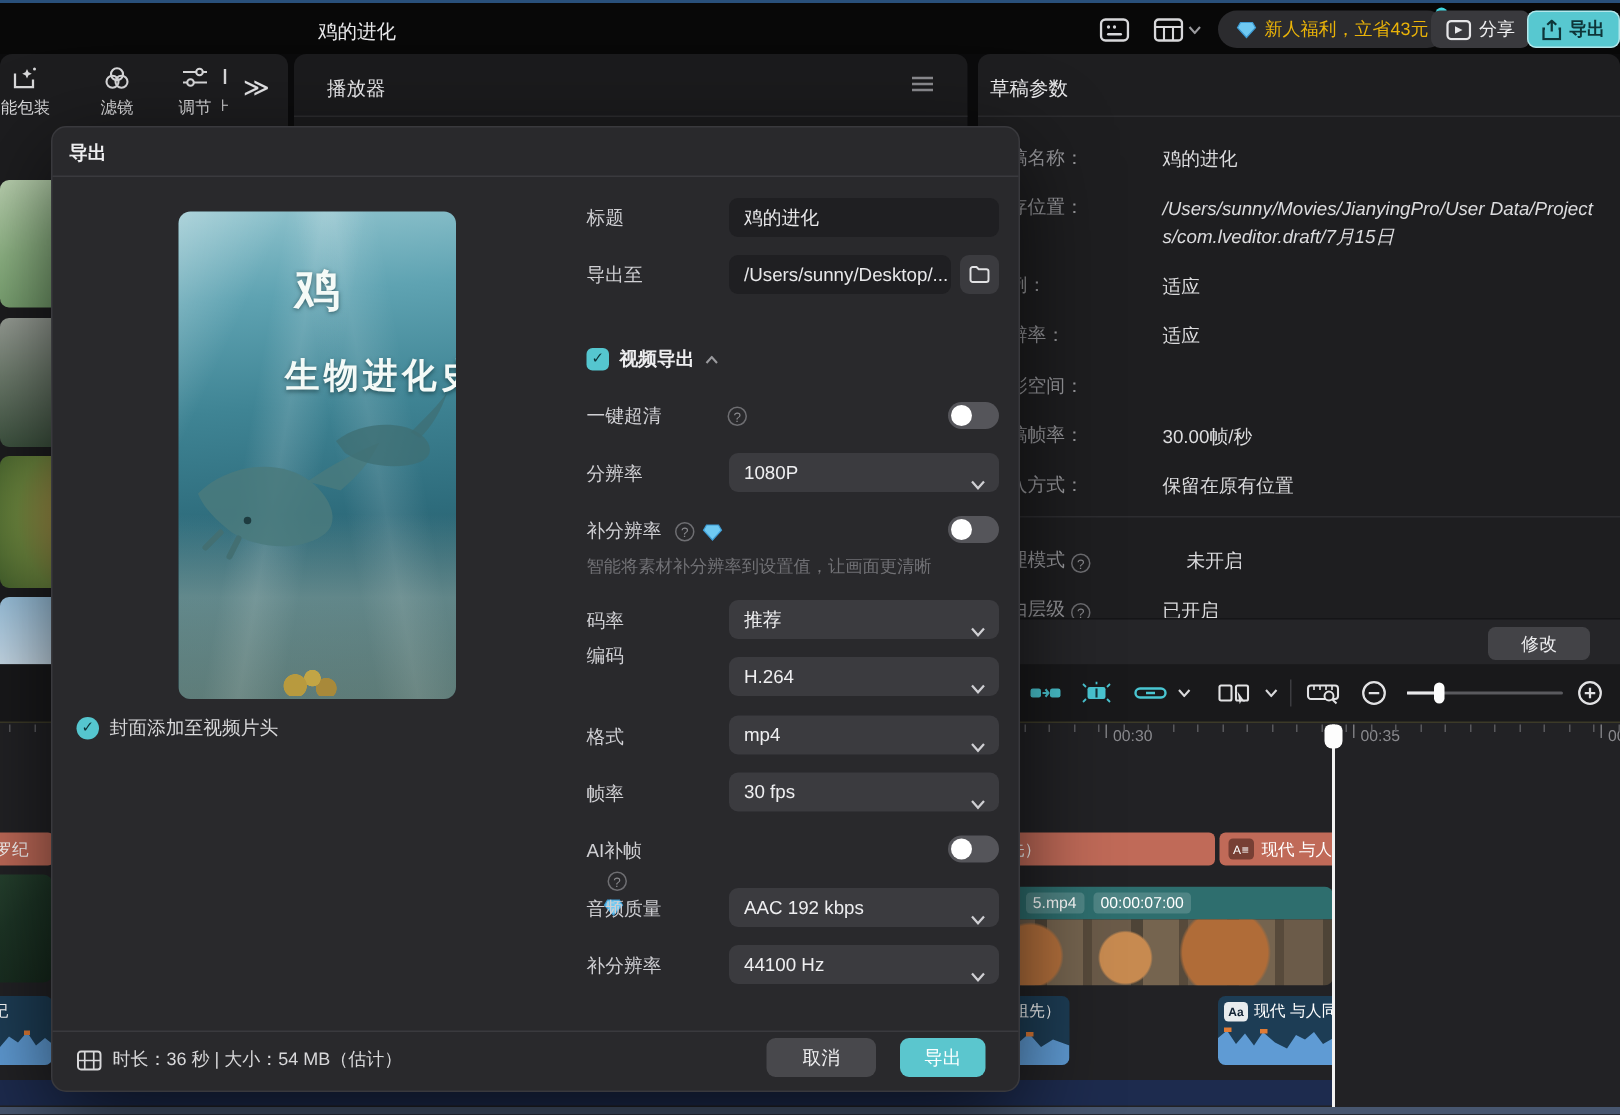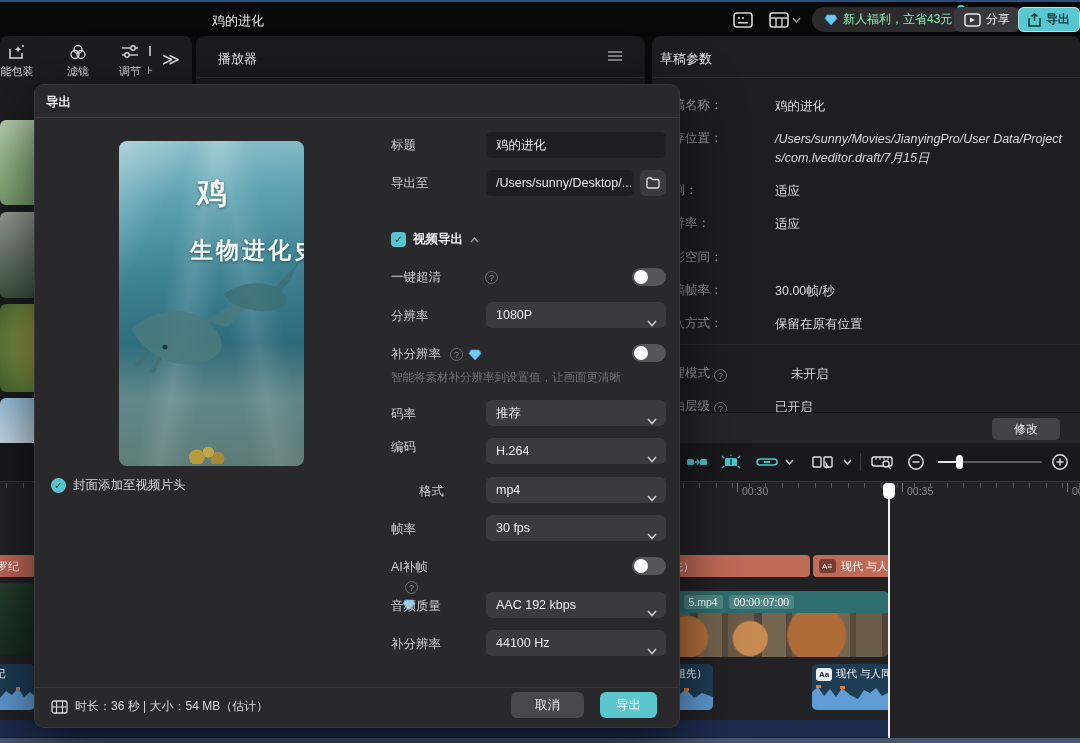--- a/index.html
+++ b/index.html
@@ -4,21 +4,21 @@
 <style>
   * { margin:0; padding:0; box-sizing:border-box; }
   html,body { width:1080px; height:743px; overflow:hidden; }
   body { font-family:"Liberation Sans","DejaVu Sans",sans-serif; background:#0b0b0c; color:#e6e6e8; position:relative; }
   .abs { position:absolute; }
 
   
   #topbar { left:0; top:0; width:1080px; height:36px; background:#080808; border-top:2px solid #29507b; }
   #win-title { left:212px; top:10px; font-size:13px; color:#e8e8ea; }
   .tb-iconbtn { top:7px; width:30px; height:22px; border-radius:4px; display:flex; align-items:center; justify-content:center; color:#d8d8da; }
-  .pill { top:5px; height:25px; background:#2b2b2e; border-radius:13px; display:flex; align-items:center; gap:5px; padding:0 12px; font-size:12px; color:#86efac; }
+  .pill { top:5px; height:25px; background:#2b2b2e; border-radius:13px; display:flex; align-items:center; gap:5px; padding:0 12px; font-size:12px; color:#eab308; }
   .dot-badge { position:absolute; right:-1px; top:-2px; width:8px; height:8px; border-radius:50%; background:#3fd6e0; }
   .btn-dark { top:5px; height:25px; background:#39393d; border-radius:6px; display:flex; align-items:center; gap:5px; padding:0 10px; font-size:12px; color:#f0f0f2; }
   .btn-cyan { top:5px; height:25px; background:#57c8d0; border-radius:6px; display:flex; align-items:center; gap:5px; padding:0 10px; font-size:12px; color:#0e3538; font-weight:bold; box-shadow:inset 0 0 0 1px rgba(255,255,255,.55); }
 
   
   .panel { background:#1d1d1f; border-radius:8px 8px 0 0; }
   #media-panel { left:0; top:36px; width:192px; height:407px; }
   #player-panel { left:196px; top:36px; width:449px; height:407px; background:#1b1b1d; }
   #draft-panel { left:652px; top:36px; width:428px; height:407px; background:#1e1e20; }
   .panel-header { position:absolute; left:0; top:0; right:0; height:42px; border-bottom:1px solid #2c2c2f; }
@@ -527,26 +527,26 @@
   <div class="toggle" style="top:259px;">
       <span class="knob"></span>
     </div>
   <div class="dlg-desc" style="top:285px;">智能将素材补分辨率到设置值，让画面更清晰</div>
 
   <div class="dlg-label" style="top:321px;">码率</div>
   <div class="dlg-select" style="top:315px;"><span>推荐</span><span class="car"><svg width="10" height="7" viewBox="0 0 10 7">
           <path d="M1 1 L5 5.5 L9 1" fill="none" stroke="#cfcfd3" stroke-width="1.5"></path>
         </svg></span></div>
 
-  <div class="dlg-label" style="top:354px;">编码</div>
+  <div class="dlg-label" style="top:344px;">编码</div>
   <div class="dlg-select" style="top:353px;"><span>H.264</span><span class="car"><svg width="10" height="7" viewBox="0 0 10 7">
           <path d="M1 1 L5 5.5 L9 1" fill="none" stroke="#cfcfd3" stroke-width="1.5"></path>
         </svg></span></div>
 
-  <div class="dlg-label" style="top:398px;margin-left:28px;">格式</div>
+  <div class="dlg-label" style="top:398px;">格式</div>
   <div class="dlg-select" style="top:392px;"><span>mp4</span><span class="car"><svg width="10" height="7" viewBox="0 0 10 7">
           <path d="M1 1 L5 5.5 L9 1" fill="none" stroke="#cfcfd3" stroke-width="1.5"></path>
         </svg></span></div>
 
   <div class="dlg-label" style="top:436px;">帧率</div>
   <div class="dlg-select" style="top:430px;"><span>30 fps</span><span class="car"><svg width="10" height="7" viewBox="0 0 10 7">
           <path d="M1 1 L5 5.5 L9 1" fill="none" stroke="#cfcfd3" stroke-width="1.5"></path>
         </svg></span></div>
 
   <div class="dlg-label" style="top:474px;flex-direction:column;">

